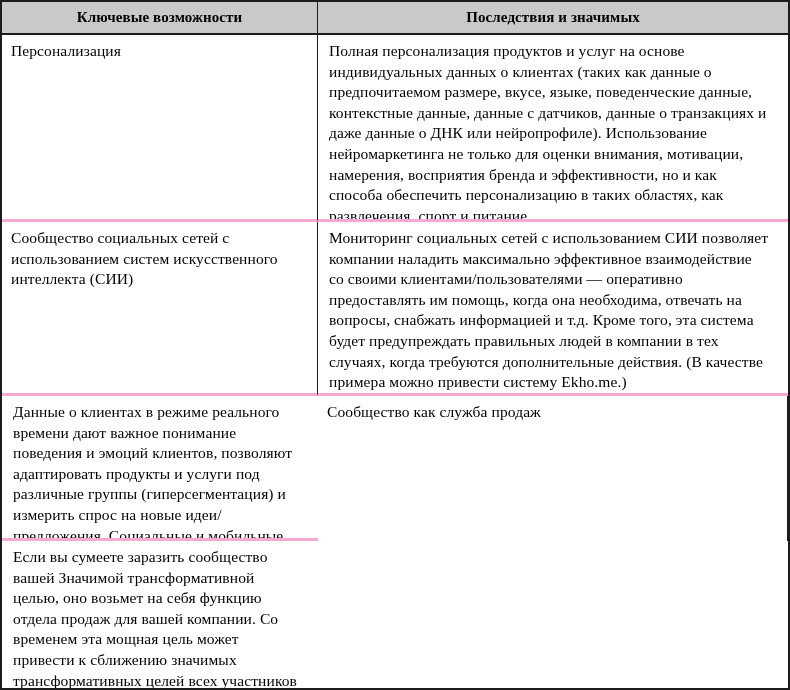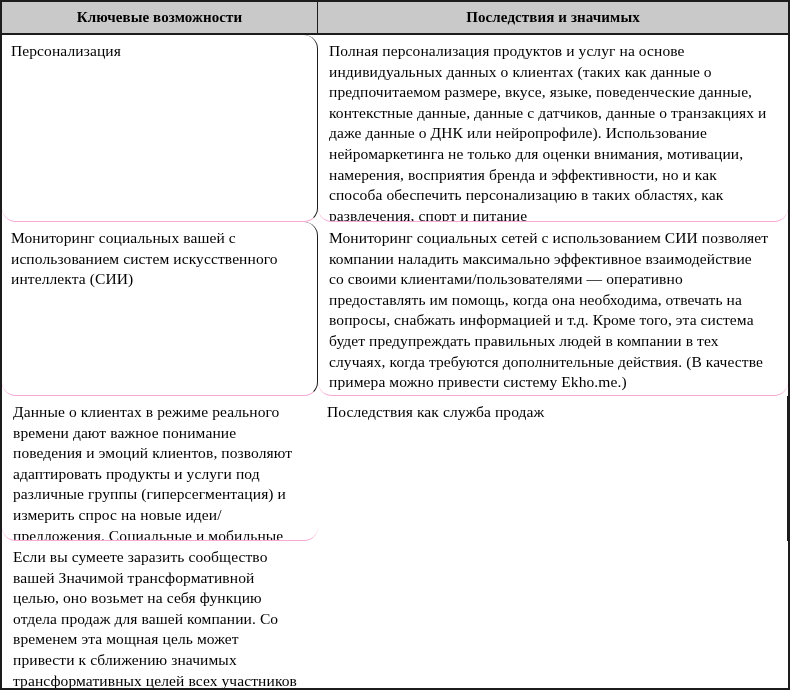--- a/index.html
+++ b/index.html
@@ -26,21 +26,21 @@
     }
     .cell {
       box-sizing: border-box;
       overflow: hidden;
       font-size: 15.5px;
       line-height: 20.6px;
       letter-spacing: 0.1px;
     }
     .cell.col-left  { border-right: 1px solid #1c1c1c; padding: 6px 10px 0 9px; }
     .cell.col-right { padding: 6px 19px 0 11px; }
-    .cell.row-inner { border-bottom: 1px solid #f9a8d4; border-radius: 14px; }
+    .cell.row-inner { border-bottom: 3px solid #f9a8d4; }
     .cell.header {
       background: #c9c9c9;
       border-bottom: 2px solid #1c1c1c;
       display: flex;
       align-items: center;
       justify-content: center;
       font-weight: bold;
       font-size: 15px;
       padding: 8px;
       text-align: center;
@@ -51,22 +51,22 @@
 
 <div class="page">
   <div class="cap-table">
 
     <div class="cell header col-left">Ключевые возможности</div>
     <div class="cell header col-right">Последствия и значимых</div>
 
     <div class="cell col-left row-inner">Персонализация</div>
     <div class="cell col-right row-inner">Полная персонализация продуктов и услуг на основе индивидуальных данных о клиентах (таких как данные о предпочитаемом размере, вкусе, языке, поведенческие данные, контекстные данные, данные с датчиков, данные о транзакциях и даже данные о ДНК или нейропрофиле). Использование нейромаркетинга не только для оценки внимания, мотивации, намерения, восприятия бренда и эффективности, но и как способа обеспечить персонализацию в таких областях, как развлечения, спорт и питание</div>
 
-    <div class="cell col-left row-inner">Мониторинг социальных вашей с использованием систем искусственного интеллекта (СИИ)</div>
+    <div class="cell col-left row-inner">Сообщество социальных сетей с использованием систем искусственного интеллекта (СИИ)</div>
     <div class="cell col-right row-inner">Мониторинг социальных сетей с использованием СИИ позволяет компании наладить максимально эффективное взаимодействие со своими клиентами/пользователями — оперативно предоставлять им помощь, когда она необходима, отвечать на вопросы, снабжать информацией и т.д. Кроме того, эта система будет предупреждать правильных людей в компании в тех случаях, когда требуются дополнительные действия. (В качестве примера можно привести систему Ekho.me.)</div>
 
     <div class="cell col-right row-inner">Данные о клиентах в режиме реального времени дают важное понимание поведения и эмоций клиентов, позволяют адаптировать продукты и услуги под различные группы (гиперсегментация) и измерить спрос на новые идеи/предложения. Социальные и мобильные медиа как «дух времени», и, следовательно, как триггеры для валидированных инноваций</div>
 
-    <div class="cell col-left">Последствия как служба продаж</div>
+    <div class="cell col-left">Сообщество как служба продаж</div>
     <div class="cell col-right">Если вы сумеете заразить сообщество вашей Значимой трансформативной целью, оно возьмет на себя функцию отдела продаж для вашей компании. Со временем эта мощная цель может привести к сближению значимых трансформативных целей всех участников сообщества и сформировать сплоченную внешнюю экосистему, движимую общими задачами и интересами</div>
 
   </div>
 </div>
 
 </body></html>

